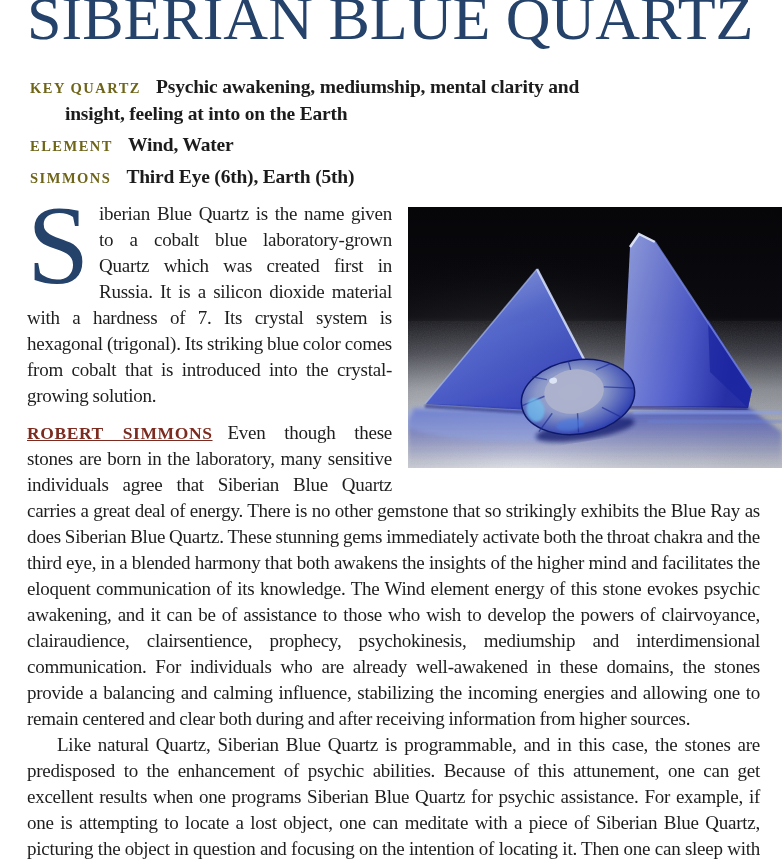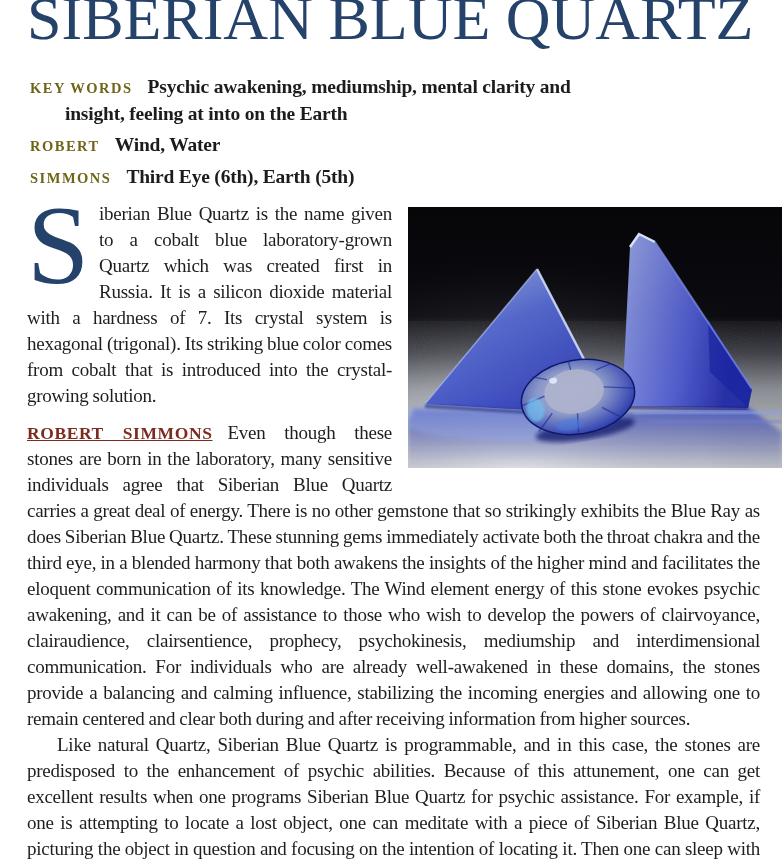--- a/index.html
+++ b/index.html
@@ -85,24 +85,24 @@
 </style>
 </head>
 <body>
 
 <div class="page">
 
   <h1 class="title">SIBERIAN BLUE QUARTZ</h1>
 
   <div class="props">
     <p class="prop">
-      <span class="plabel">KEY WORDS</span><span class="pvalue">Psychic awakening, mediumship, mental clarity and insight, feeling at into on the Earth</span>
+      <span class="plabel">KEY QUARTZ</span><span class="pvalue">Psychic awakening, mediumship, mental clarity and insight, feeling at into on the Earth</span>
     </p>
     <p class="prop">
-      <span class="plabel">ROBERT</span><span class="pvalue">Wind, Water</span>
+      <span class="plabel">ELEMENT</span><span class="pvalue">Wind, Water</span>
     </p>
     <p class="prop">
       <span class="plabel">SIMMONS</span><span class="pvalue">Third Eye (6th), Earth (5th)</span>
     </p>
   </div>
 
   <div class="article">
 
     <figure class="photo">
       <svg width="374" height="261" viewBox="0 0 374 261">

